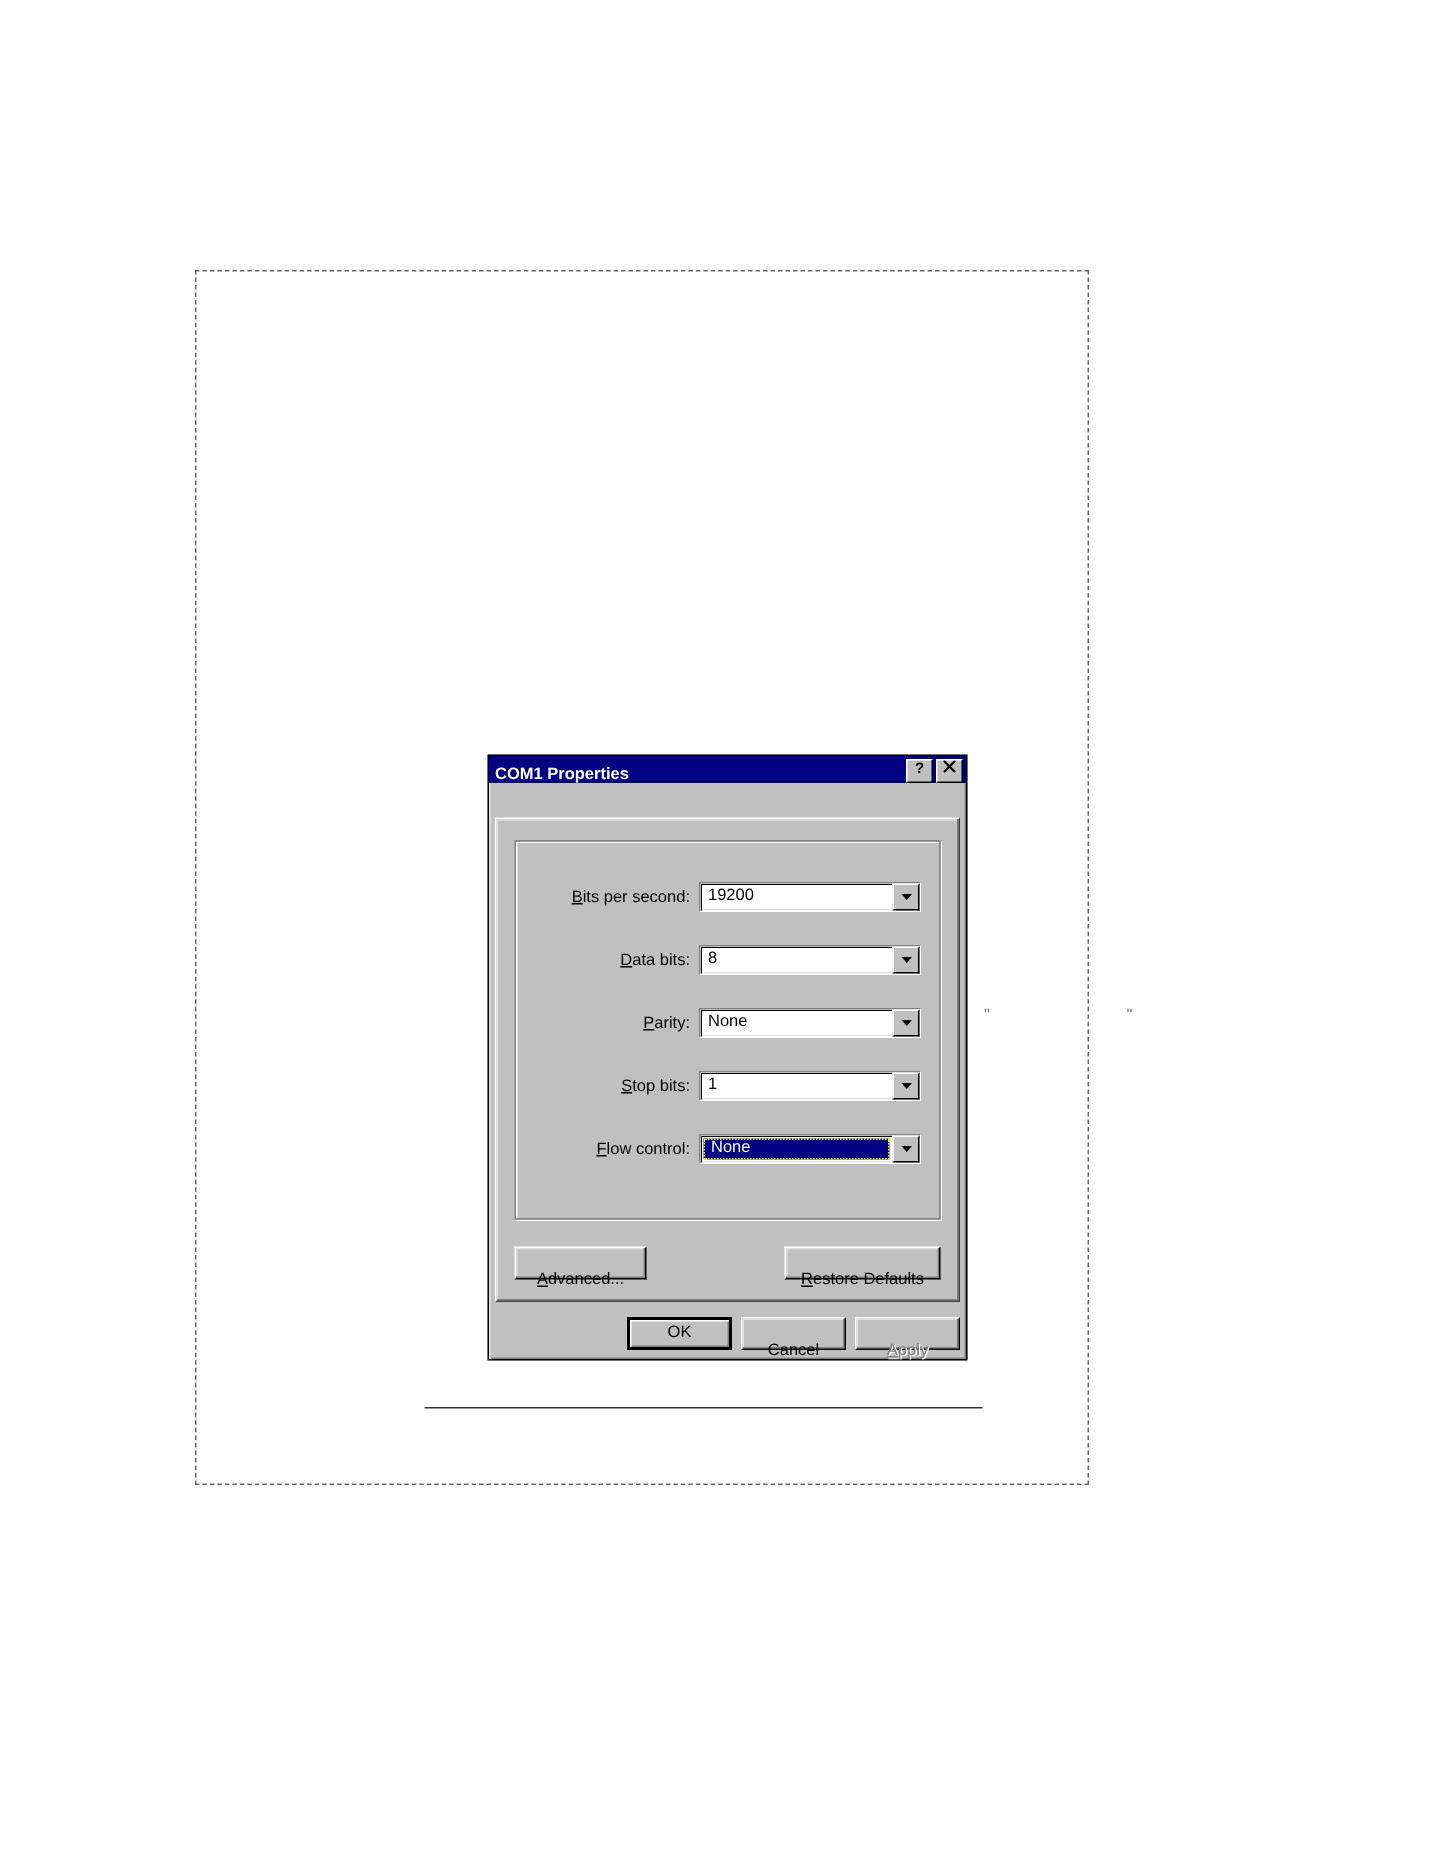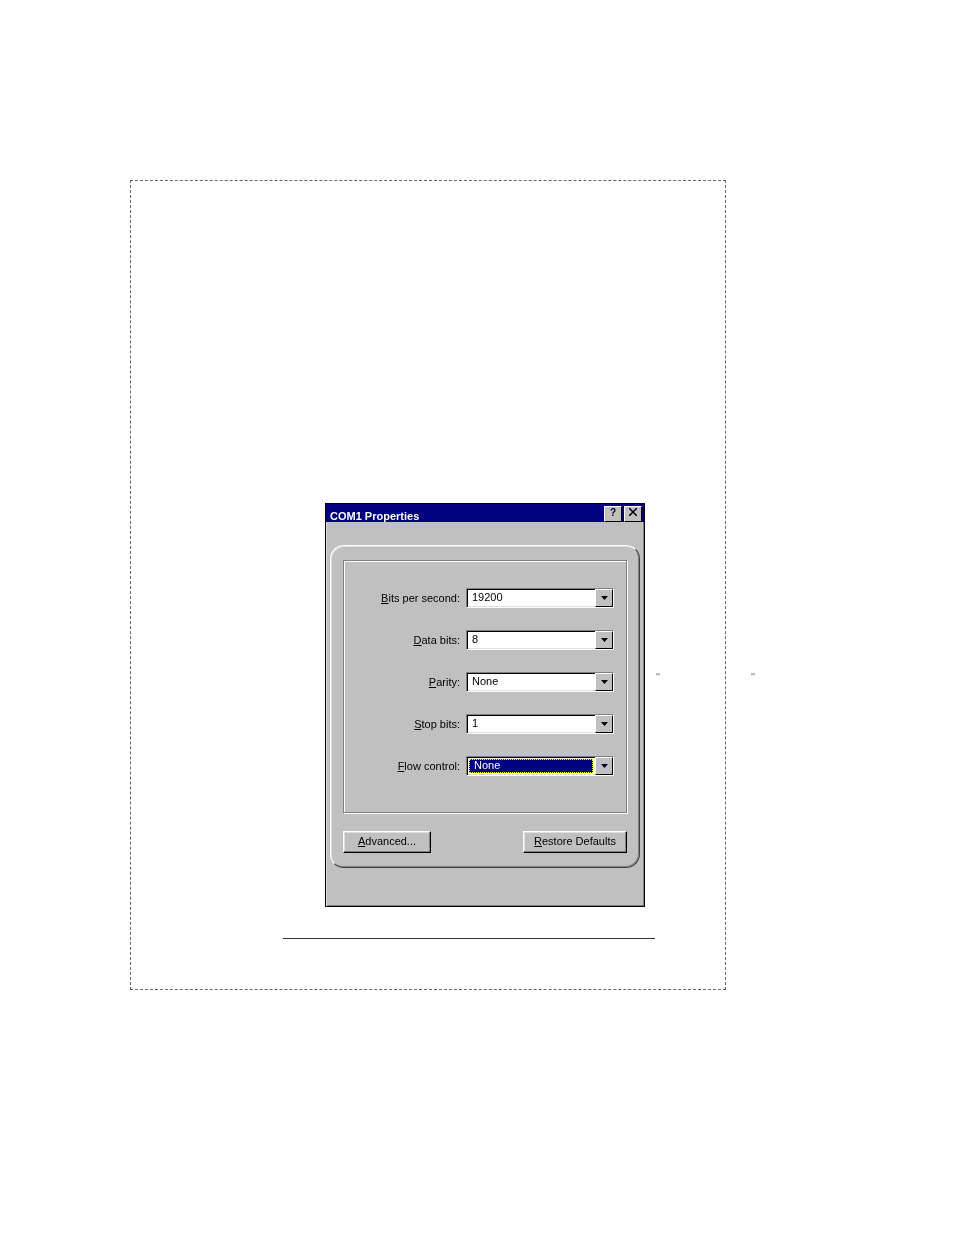--- a/index.html
+++ b/index.html
@@ -118,21 +118,20 @@
     top: 19px;
     bottom: 34px;
     border-top: 1px solid #fff;
     border-left: 1px solid #fff;
     border-right: 1px solid #404040;
     border-bottom: 1px solid #404040;
     box-shadow:
       inset -1px -1px 0 #808080,
       inset 1px 1px 0 #dfdfdf;
     background: #c0c0c0;
-    border-radius: 14px;
   }
 
   
   .group {
     position: absolute;
     left: 12px; right: 12px;
     top: 14px;
     bottom: 54px;
     border: 1px solid #808080;
     box-shadow: 1px 1px 0 #ffffff, inset 1px 1px 0 #ffffff;
@@ -198,21 +197,21 @@
   .btn {
     height: 22px;
     background: #c0c0c0;
     border-top: 1px solid #fff;
     border-left: 1px solid #fff;
     border-right: 1px solid #000;
     border-bottom: 1px solid #000;
     box-shadow: inset -1px -1px 0 #808080, inset 1px 1px 0 #dfdfdf;
     font-size: 11px;
     text-align: center;
-    padding-top: 3px;
+    padding-top: 15px;
     box-sizing: border-box;
     cursor: default;
   }
   .btn .ul { text-decoration: underline; }
   .btn.default {
     border: 2px solid #000;
     padding-top: 2px;
     box-shadow:
       inset 1px 1px 0 #fff,
       inset -1px -1px 0 #808080;
@@ -335,16 +334,27 @@
 
       <div class="btn adv-btn">
         <span class="ul">A</span><span>dvanced...</span>
       </div>
       <div class="btn restore-btn">
         <span class="ul">R</span><span>estore Defaults</span>
       </div>
 
     </div>
 
+    <div class="dlg-buttons">
+      <div class="btn default">
+        <span>OK</span>
+      </div>
+      <div class="btn">
+        <span>Cancel</span>
+      </div>
+      <div class="btn disabled">
+        <span class="ul">A</span><span>pply</span>
+      </div>
+    </div>
 
   </div>
 
 </div>
 
 </body></html>

